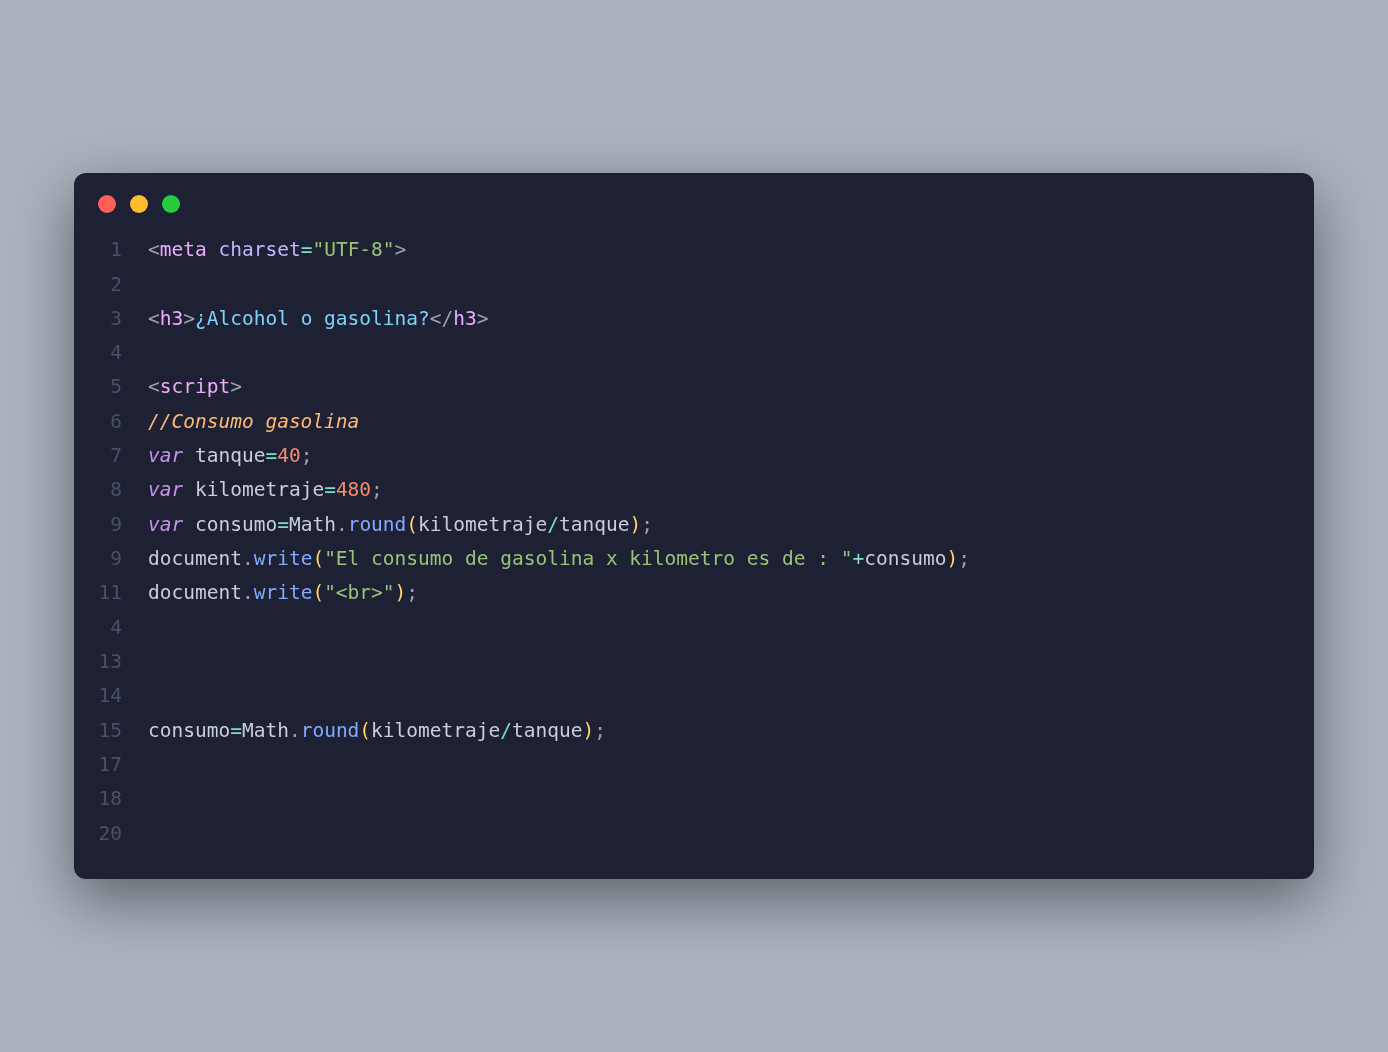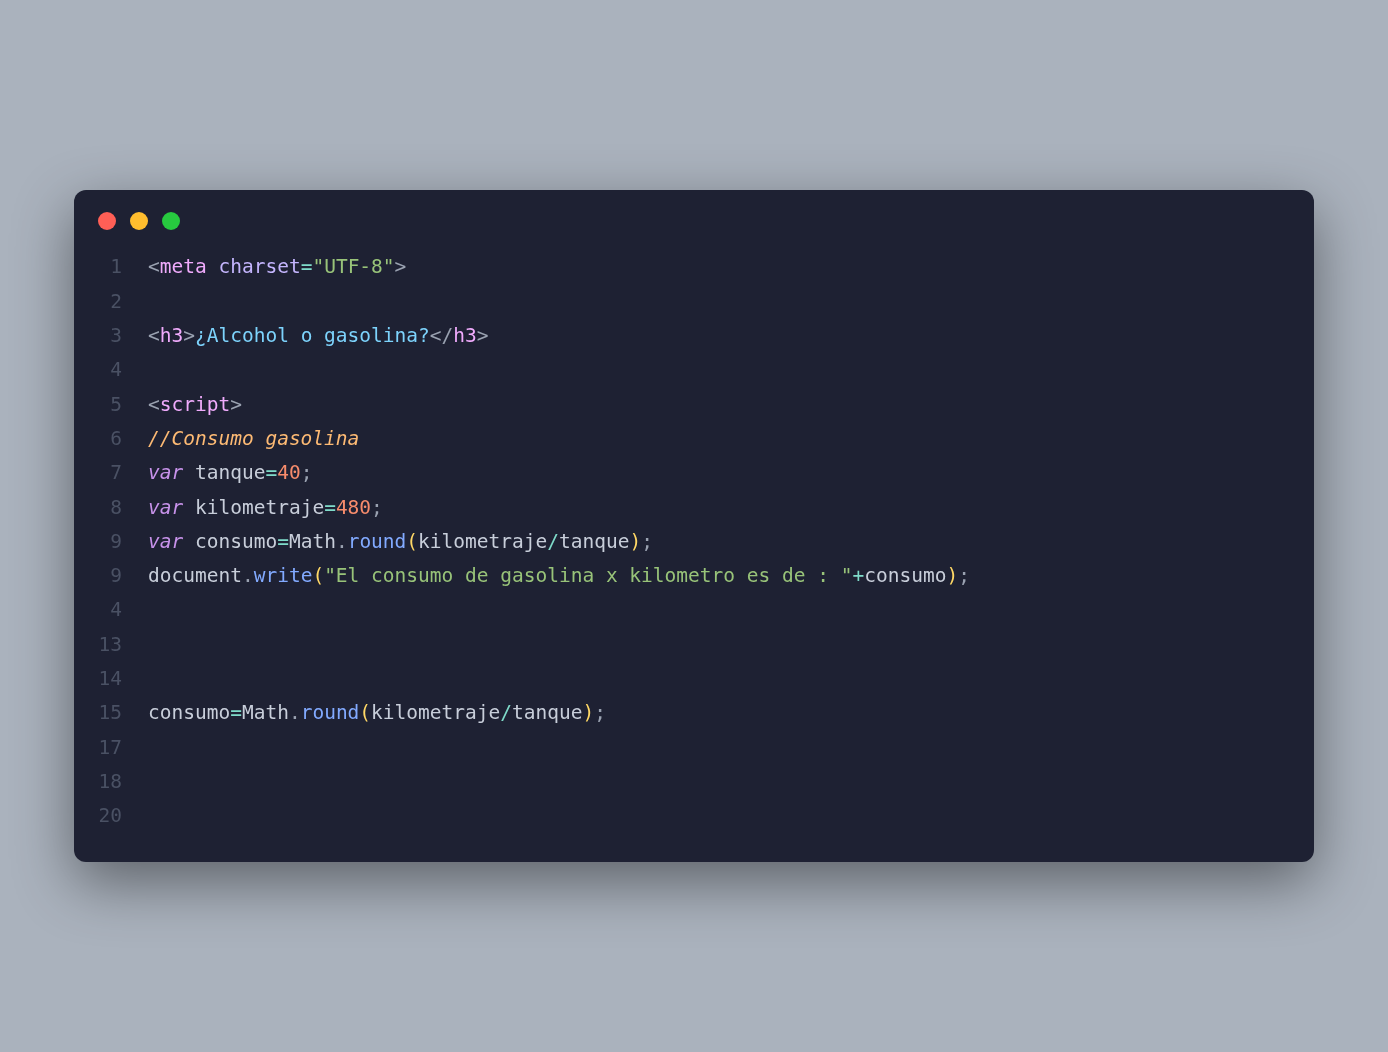--- a/index.html
+++ b/index.html
@@ -79,20 +79,21 @@
       <div class="line"><span class="gutter">1</span><span class="code"><span class="angle">&lt;</span><span class="tag">meta</span><span class="text"> </span><span class="attr">charset</span><span class="op">=</span><span class="str">"UTF-8"</span><span class="angle">&gt;</span></span></div>
       <div class="line"><span class="gutter">2</span><span class="code"></span></div>
       <div class="line"><span class="gutter">3</span><span class="code"><span class="angle">&lt;</span><span class="tag">h3</span><span class="angle">&gt;</span><span class="text">¿Alcohol o gasolina?</span><span class="angle">&lt;/</span><span class="tag">h3</span><span class="angle">&gt;</span></span></div>
       <div class="line"><span class="gutter">4</span><span class="code"></span></div>
       <div class="line"><span class="gutter">5</span><span class="code"><span class="angle">&lt;</span><span class="tag">script</span><span class="angle">&gt;</span></span></div>
       <div class="line"><span class="gutter">6</span><span class="code"><span class="comment">//Consumo gasolina</span></span></div>
       <div class="line"><span class="gutter">7</span><span class="code"><span class="kw">var</span><span class="text"> </span><span class="ident">tanque</span><span class="op">=</span><span class="num">40</span><span class="punct">;</span></span></div>
       <div class="line"><span class="gutter">8</span><span class="code"><span class="kw">var</span><span class="text"> </span><span class="ident">kilometraje</span><span class="op">=</span><span class="num">480</span><span class="punct">;</span></span></div>
       <div class="line"><span class="gutter">9</span><span class="code"><span class="kw">var</span><span class="text"> </span><span class="ident">consumo</span><span class="op">=</span><span class="obj">Math</span><span class="dot">.</span><span class="func">round</span><span class="paren">(</span><span class="ident">kilometraje</span><span class="op">/</span><span class="ident">tanque</span><span class="paren">)</span><span class="punct">;</span></span></div>
       <div class="line"><span class="gutter">9</span><span class="code"><span class="obj">document</span><span class="dot">.</span><span class="func">write</span><span class="paren">(</span><span class="str">"El consumo de gasolina x kilometro es de : "</span><span class="op">+</span><span class="ident">consumo</span><span class="paren">)</span><span class="punct">;</span></span></div>
+      <div class="line"><span class="gutter">11</span><span class="code"><span class="obj">document</span><span class="dot">.</span><span class="func">write</span><span class="paren">(</span><span class="str">"&lt;br&gt;"</span><span class="paren">)</span><span class="punct">;</span></span></div>
       <div class="line"><span class="gutter">4</span><span class="code"></span></div>
       <div class="line"><span class="gutter">13</span></div>
       <div class="line"><span class="gutter">14</span></div>
       <div class="line"><span class="gutter">15</span><span class="code"><span class="ident">consumo</span><span class="op">=</span><span class="obj">Math</span><span class="dot">.</span><span class="func">round</span><span class="paren">(</span><span class="ident">kilometraje</span><span class="op">/</span><span class="ident">tanque</span><span class="paren">)</span><span class="punct">;</span></span></div>
       <div class="line"><span class="gutter">17</span><span class="code"></span></div>
       <div class="line"><span class="gutter">18</span><span class="code"></span></div>
       <div class="line"><span class="gutter">20</span><span class="code"></span></div>
     </div>
 </div>
 

